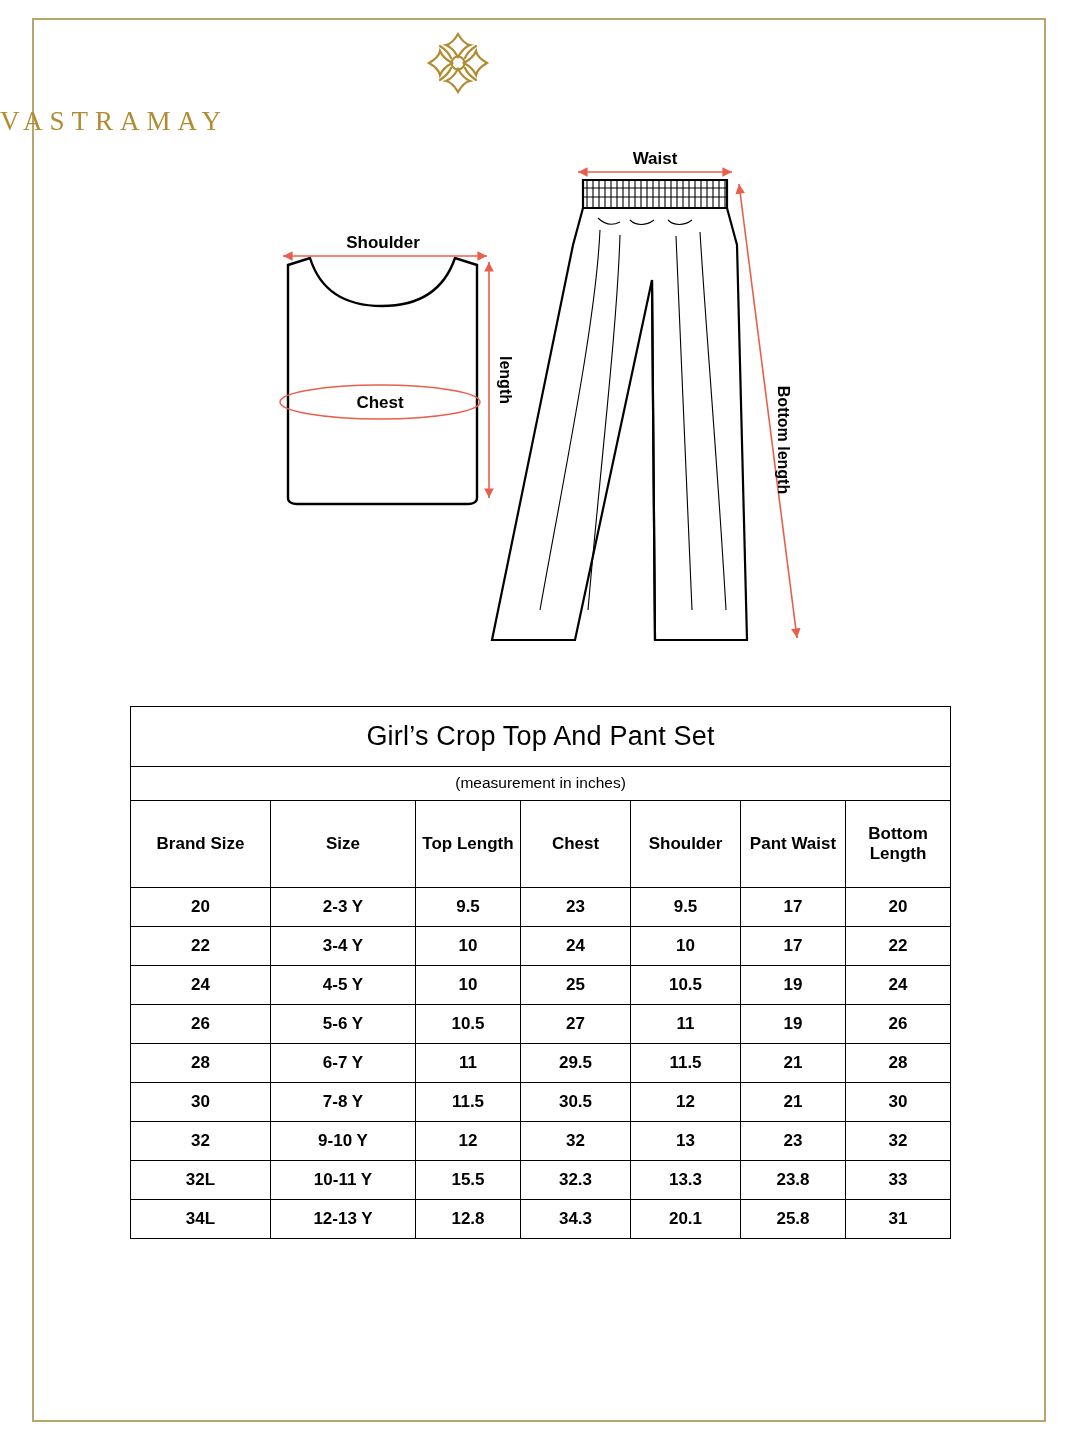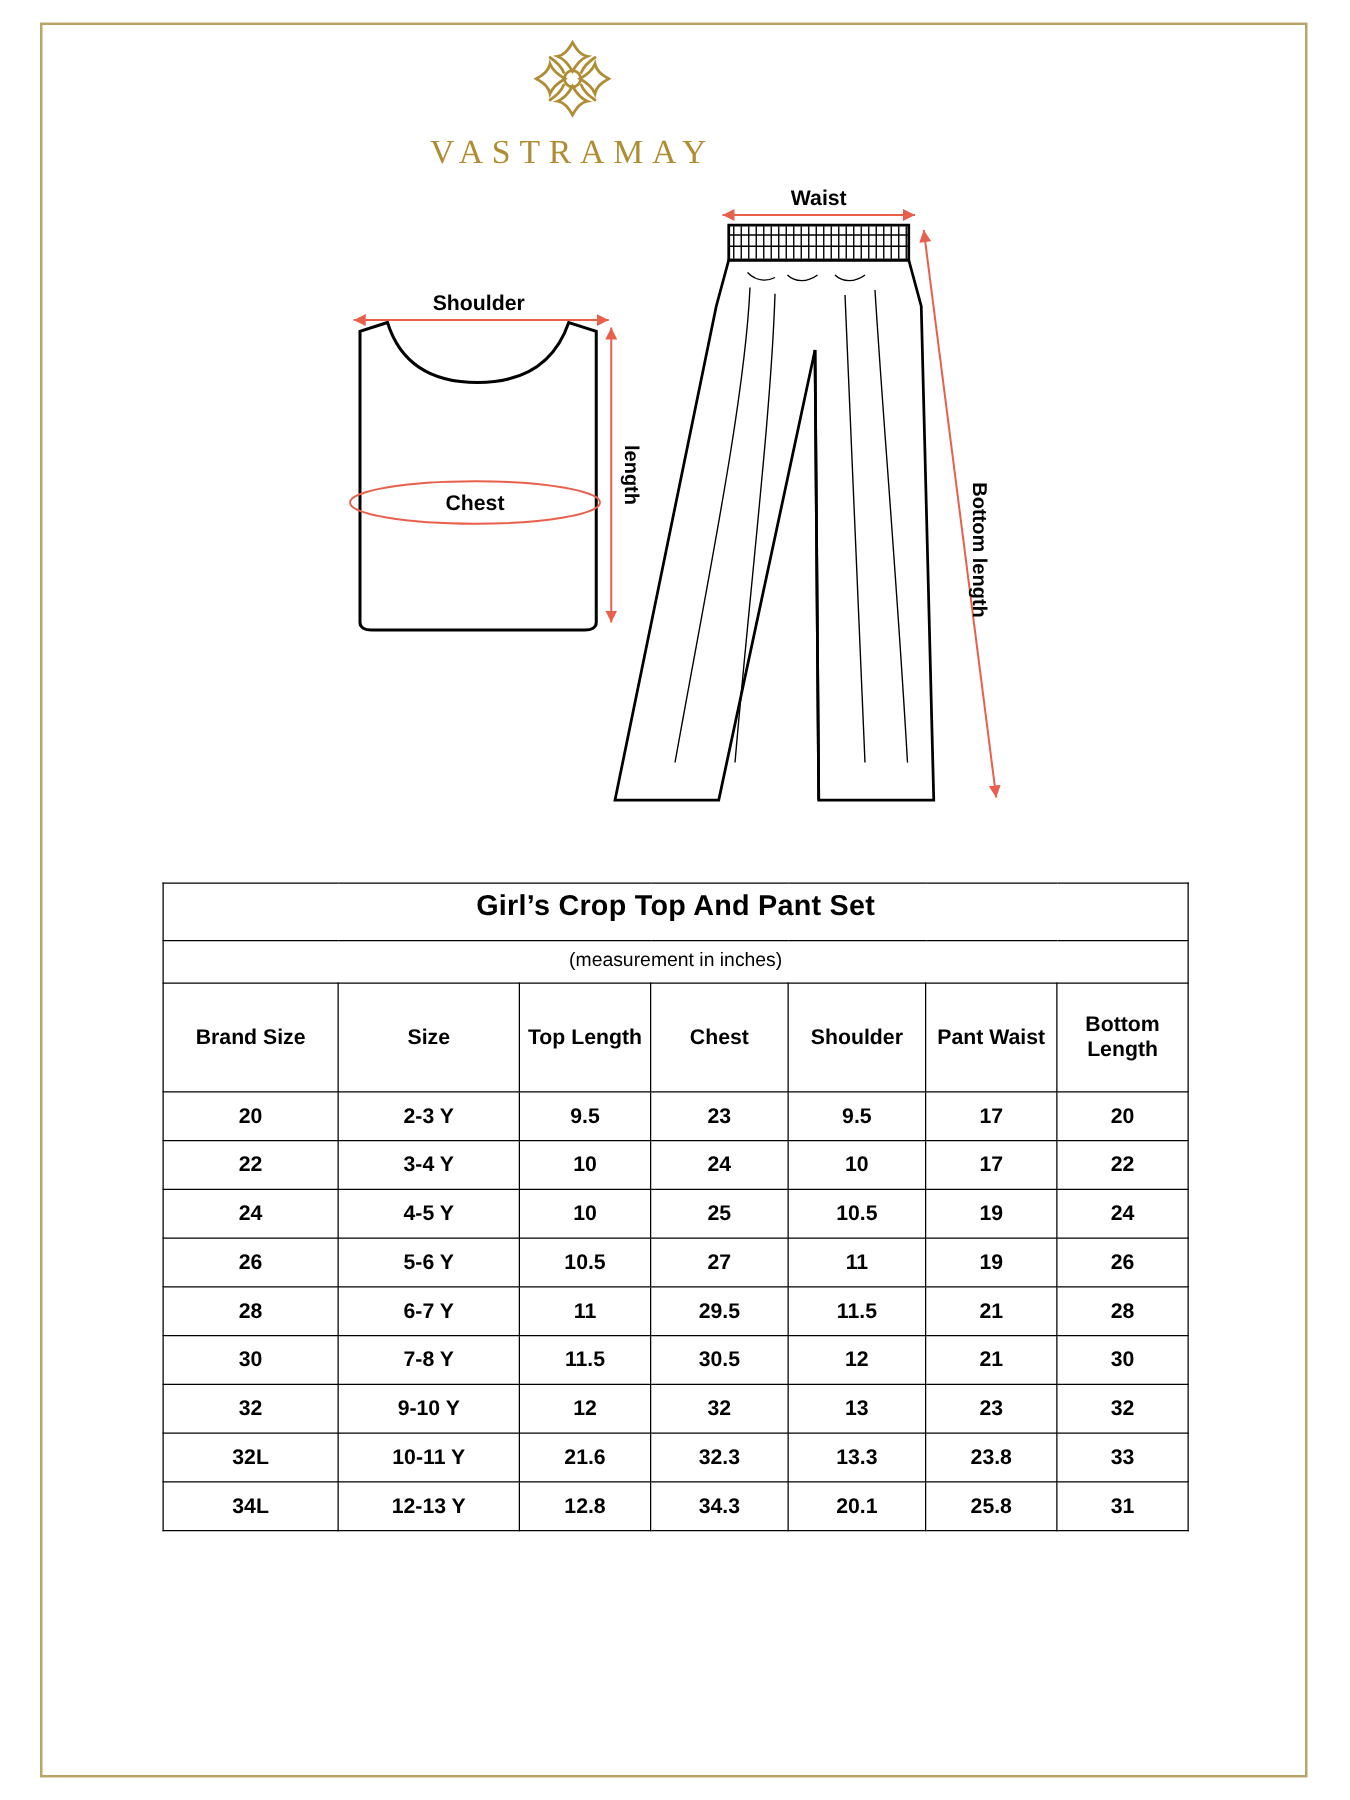--- a/index.html
+++ b/index.html
@@ -31,21 +31,20 @@
     width: 1080px;
     height: 1440px;
   }
 
   
   .brand {
     position: absolute;
     left: 0;
     top: 28px;
     width: 916px;
-    text-align: center;
   }
   .brand-mark {
     display: block;
     margin: 0 auto;
   }
   .brand-name {
     margin-top: 8px;
     font-family: "Liberation Serif", serif;
     font-size: 27px;
     letter-spacing: 7px;
@@ -73,23 +72,23 @@
     border-collapse: collapse;
     width: 820px;
     table-layout: fixed;
   }
   table.size-table td, table.size-table th {
     border: 1px solid #000;
     text-align: center;
     font-family: "Liberation Sans", sans-serif;
   }
   .title-cell {
-    font-size: 23px;
-    font-weight: bold;
-    padding: 4px 0 14px 0;
+    font-size: 27px;
+    font-weight: normal;
+    padding: 14px 0 14px 0;
     letter-spacing: .2px;
   }
   .sub-cell {
     font-size: 15.5px;
     padding: 7px 0 8px 0;
     font-weight: normal;
   }
   .head-cell {
     font-size: 17px;
     font-weight: bold;
@@ -310,21 +309,21 @@
           <td class="body-cell">9-10 Y</td>
           <td class="body-cell">12</td>
           <td class="body-cell">32</td>
           <td class="body-cell">13</td>
           <td class="body-cell">23</td>
           <td class="body-cell">32</td>
         </tr>
         <tr>
           <td class="body-cell">32L</td>
           <td class="body-cell">10-11 Y</td>
-          <td class="body-cell">21.6</td>
+          <td class="body-cell">15.5</td>
           <td class="body-cell">32.3</td>
           <td class="body-cell">13.3</td>
           <td class="body-cell">23.8</td>
           <td class="body-cell">33</td>
         </tr>
         <tr>
           <td class="body-cell">34L</td>
           <td class="body-cell">12-13 Y</td>
           <td class="body-cell">12.8</td>
           <td class="body-cell">34.3</td>

